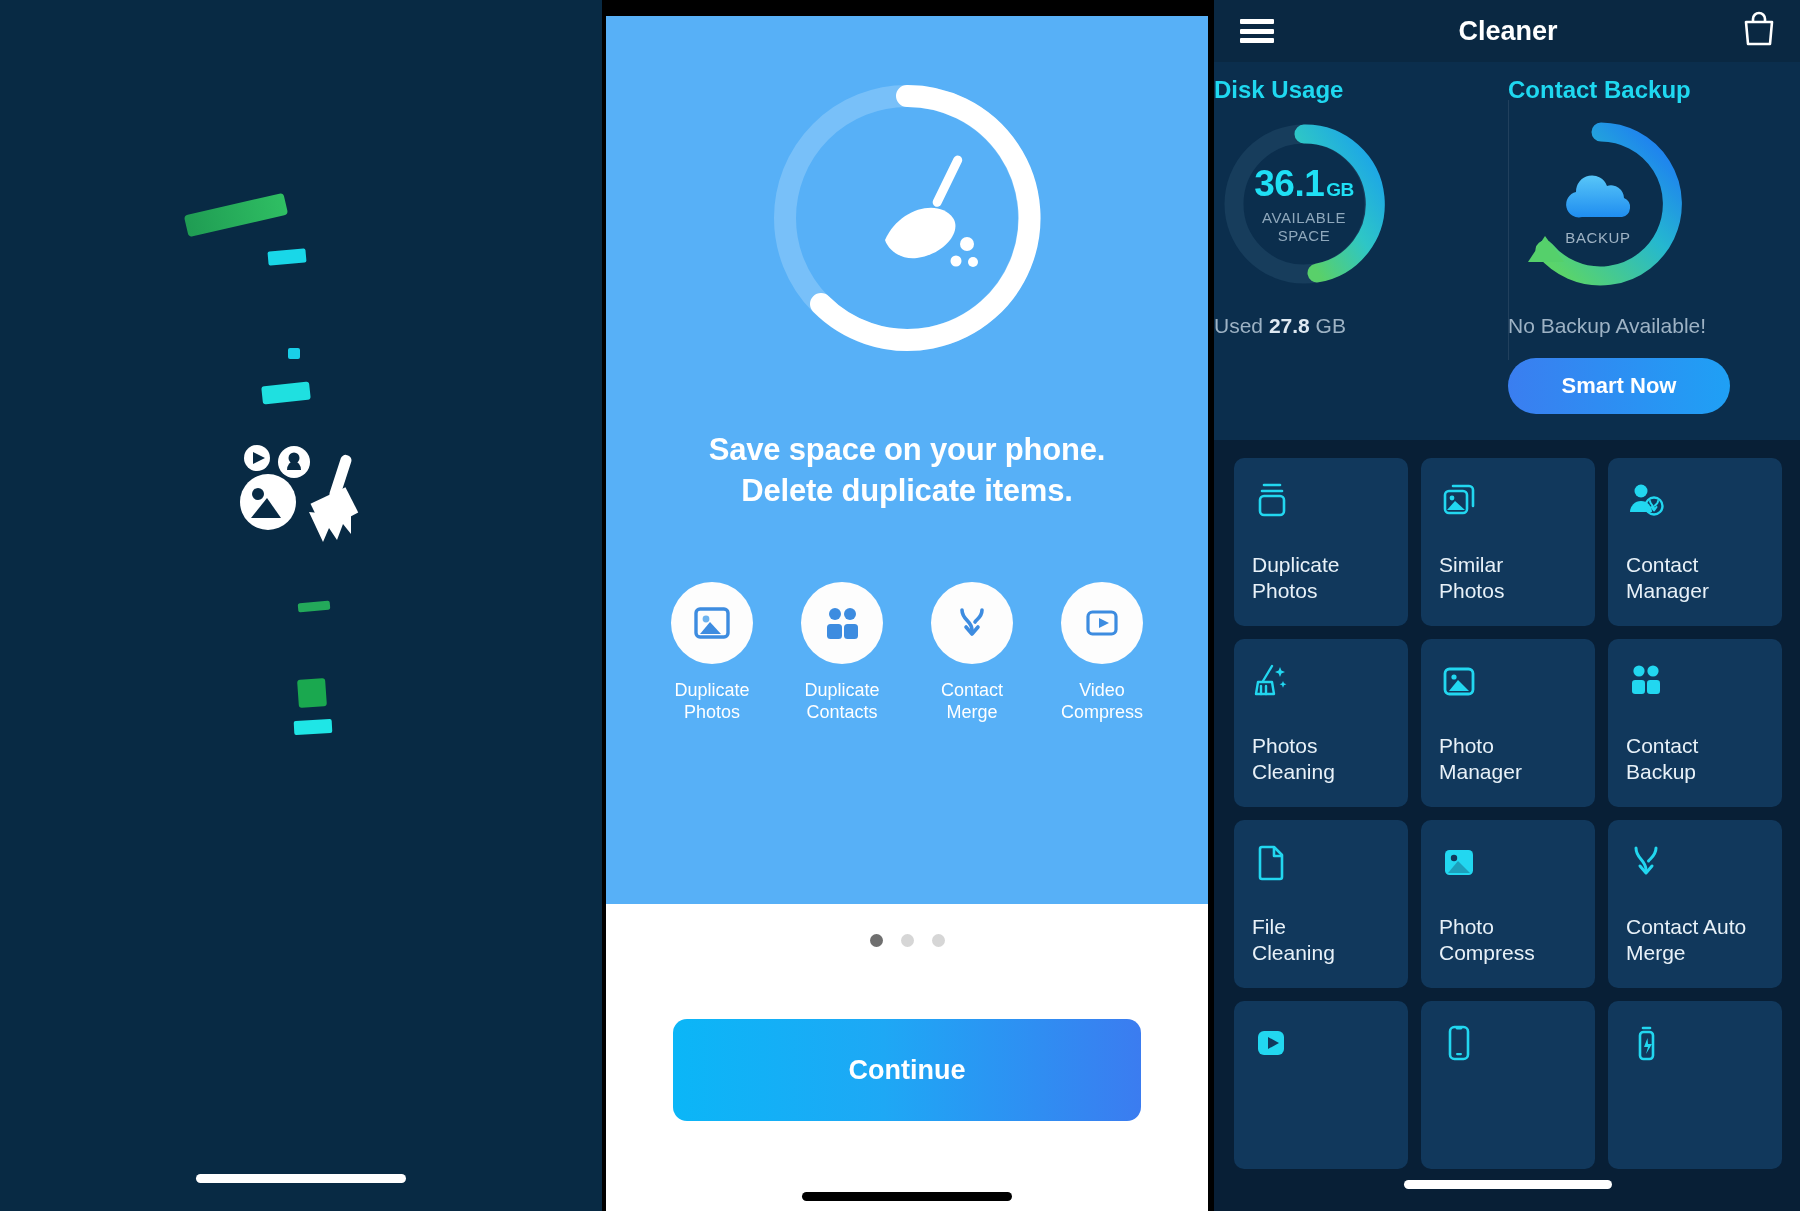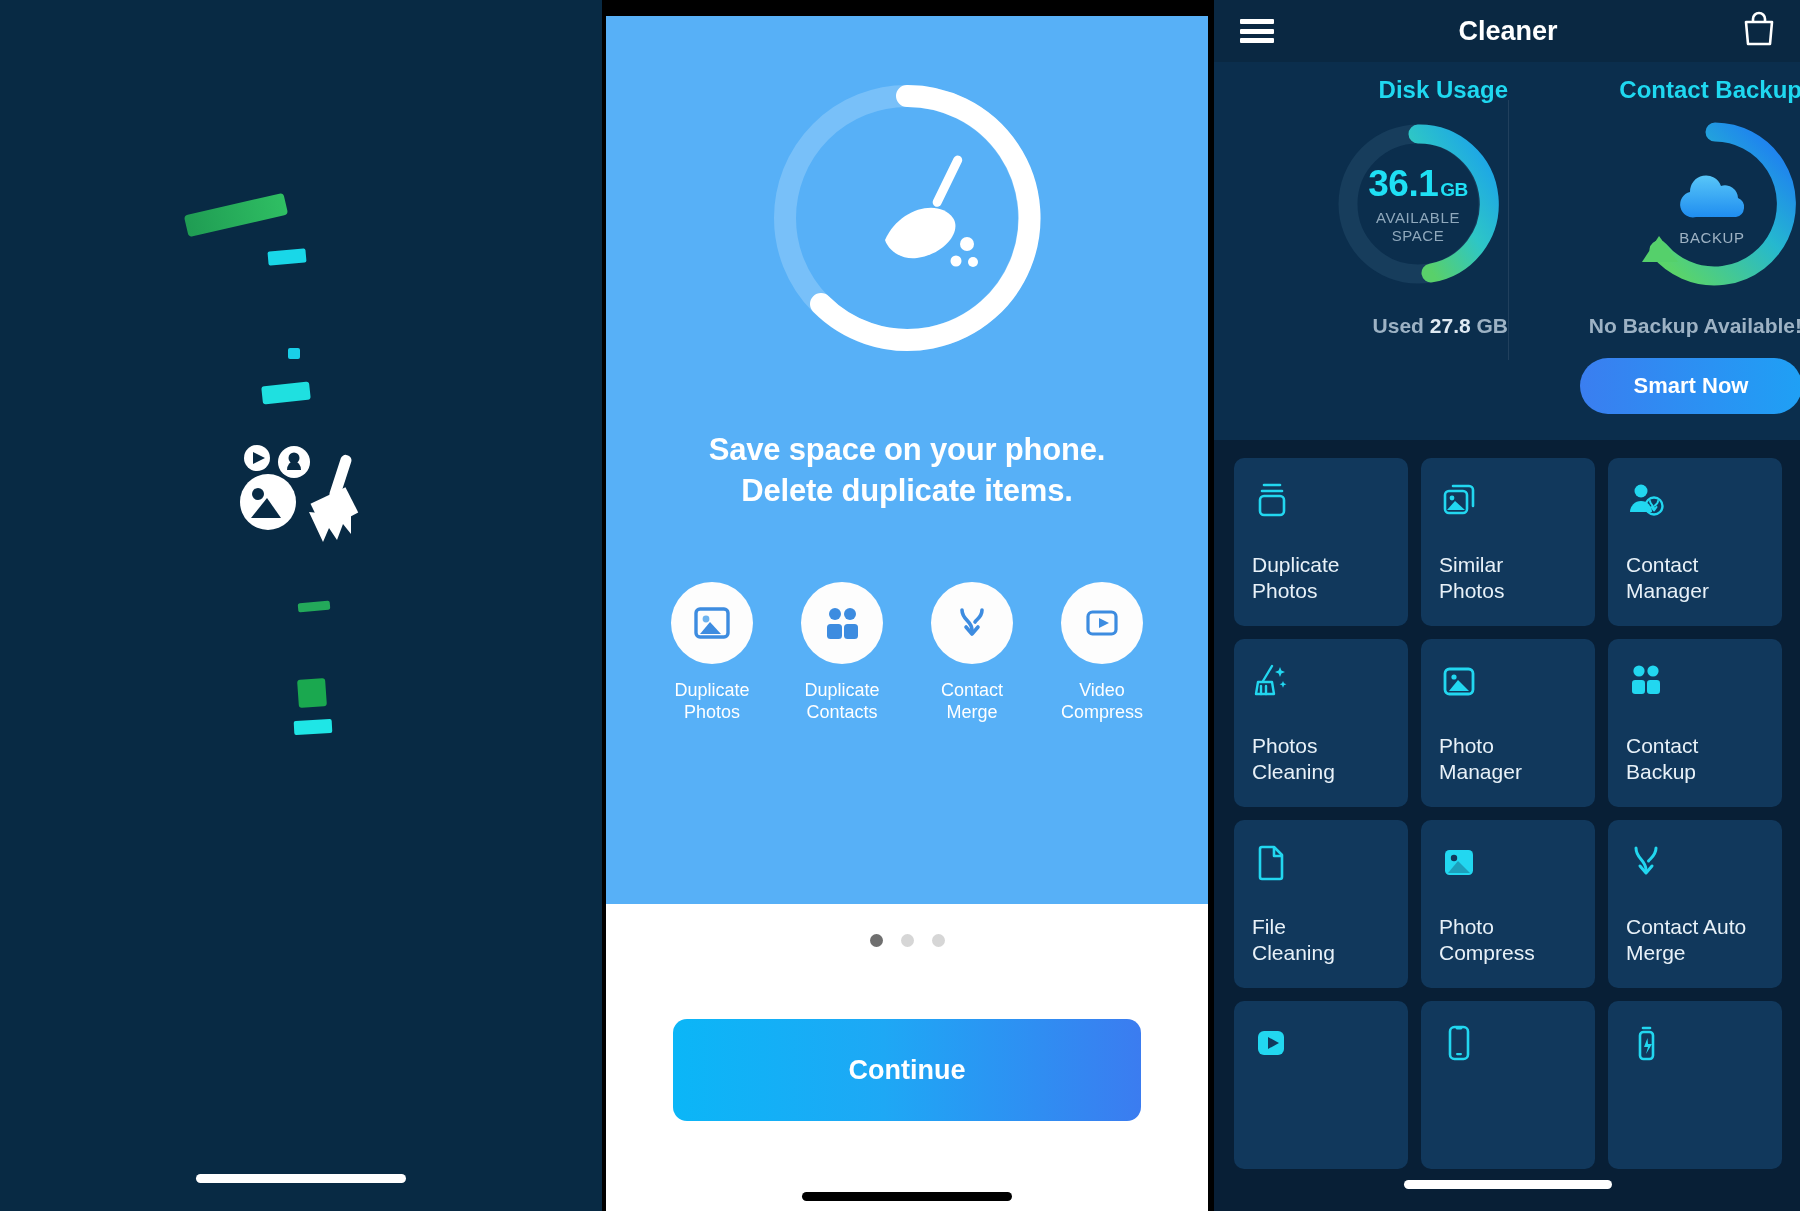--- a/index.html
+++ b/index.html
@@ -101,32 +101,32 @@
   }
   .cart-icon { margin-left: auto; z-index: 2; cursor: pointer; }
 
   .dash-stats {
     background: #0b2e4d; padding: 14px 0 26px; display: flex; position: relative;
   }
   .dash-stats::after {
     content: ""; position: absolute; left: 50%; top: 38px; width: 1px; height: 260px;
     background: rgba(255,255,255,0.09);
   }
-  .stat-col { flex: 1; display: flex; flex-direction: column; align-items: flex-end; }
+  .stat-col { flex: 1; display: flex; flex-direction: column; align-items: flex-start; }
   .stat-title { color: #1fd8f0; font-size: 24px; font-weight: bold; }
   .gauge { margin-top: 10px; width: 180px; height: 180px; position: relative; }
   .gauge-center {
     position: absolute; inset: 0; display: flex; flex-direction: column;
     align-items: center; justify-content: center;
   }
   .gauge-num { color: #1fe0f5; font-size: 37px; font-weight: bold; letter-spacing: -0.5px; }
   .gauge-num .unit { font-size: 19px; margin-left: 2px; }
   .gauge-sub { color: #8fa8bc; font-size: 15px; line-height: 1.22; text-align: center; margin-top: 4px; letter-spacing: 0.6px; }
   .backup-word { color: #9fb3c4; font-size: 15px; letter-spacing: 0.6px; margin-top: 2px; }
-  .stat-foot { margin-top: 20px; color: #9db2c4; font-size: 21px; font-weight: bold; }
+  .stat-foot { margin-top: 20px; color: #9db2c4; font-size: 21px; }
   .stat-foot b { color: #dfe9f2; }
   .stat-btn {
     margin-top: 20px; width: 222px; height: 56px; border-radius: 28px; border: none;
     background: linear-gradient(90deg, #3a7ef0 0%, #1fa0f5 100%);
     color: #fff; font-size: 22px; font-weight: bold; cursor: pointer;
   }
 
   .tools-area { background: #081f36; padding: 18px 20px 0; height: 100%; }
   .tools-grid { display: grid; grid-template-columns: repeat(3, 1fr); gap: 13px; }
   .tile {

